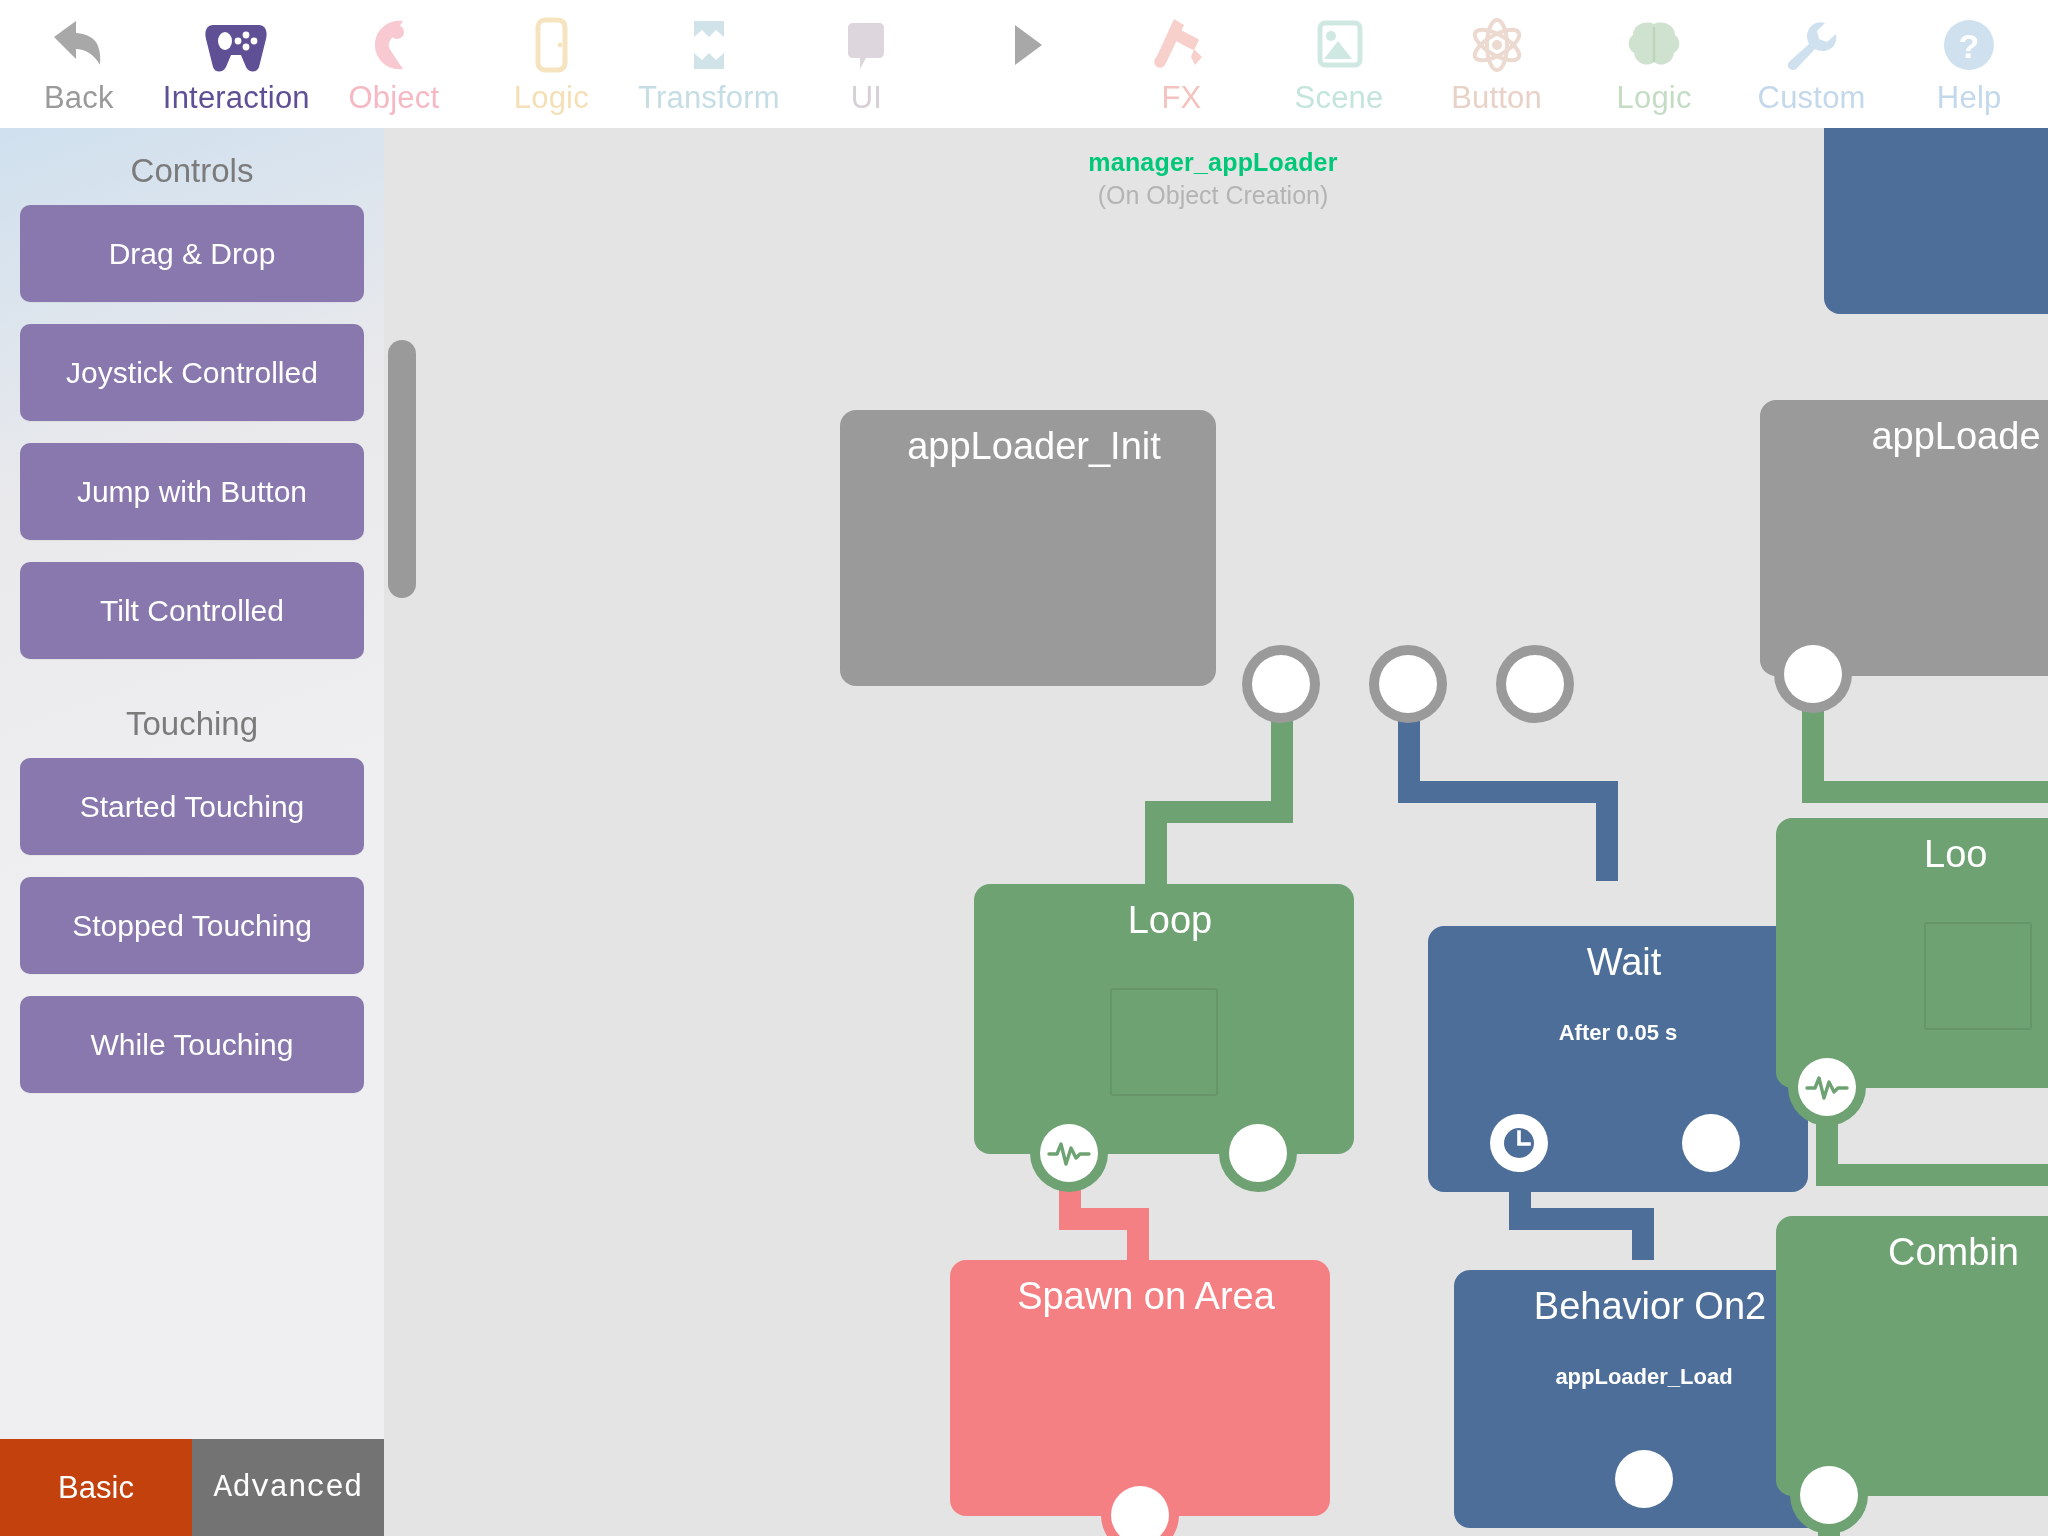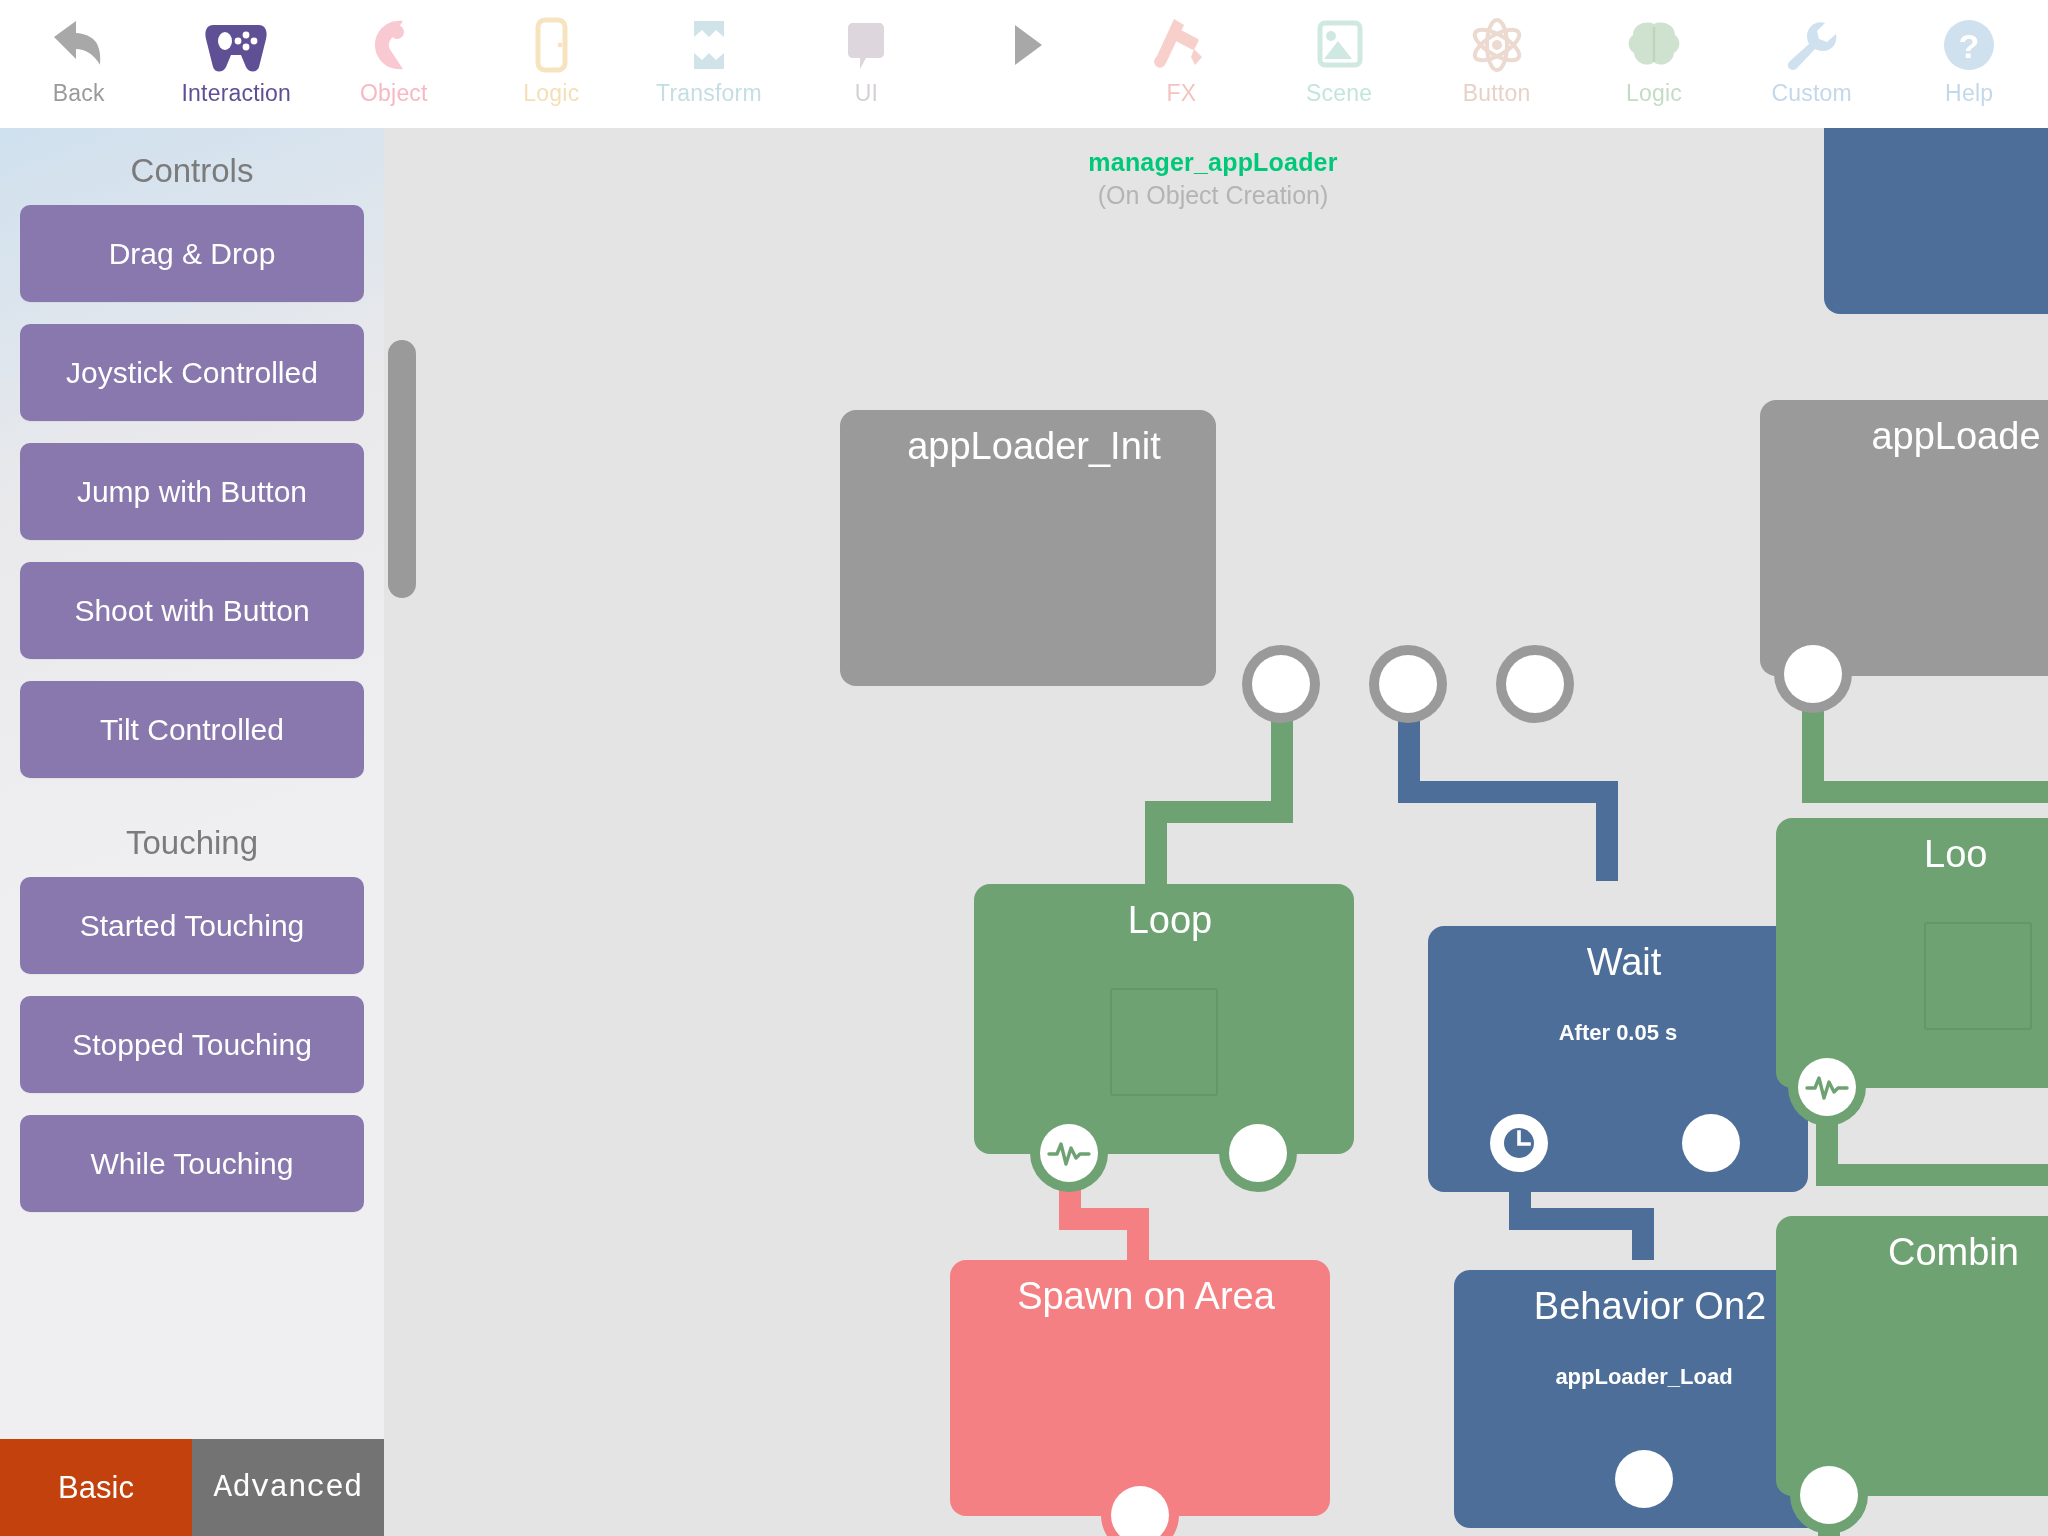--- a/index.html
+++ b/index.html
@@ -29,21 +29,21 @@
     padding-top: 12px;
     cursor: pointer;
   }
   .tb-ico {
     height: 66px; width: 74px;
     display: flex; align-items: center; justify-content: center;
   }
   .tb-ico svg { display: block; }
   .tb-label {
     margin-top: 4px;
-    font-size: 23px;
+    font-size: 31px;
     letter-spacing: .2px;
     line-height: 1;
     white-space: nowrap;
     text-align: center;
   }
 
   
   #sidebar {
     position: absolute; top: 128px; left: 0;
     width: 384px; height: 1311px;
@@ -342,23 +342,20 @@
     <div class="sb-btn">
       <span>Drag &amp; Drop</span>
     </div>
     <div class="sb-btn">
       <span>Joystick Controlled</span>
     </div>
     <div class="sb-btn">
       <span>Jump with Button</span>
     </div>
     <div class="sb-btn">
-      <span>Shoot with Button</span>
-    </div>
-    <div class="sb-btn">
       <span>Tilt Controlled</span>
     </div>
 
     <div class="sb-section">Touching</div>
 
     <div class="sb-btn">
       <span>Started Touching</span>
     </div>
     <div class="sb-btn">
       <span>Stopped Touching</span>

